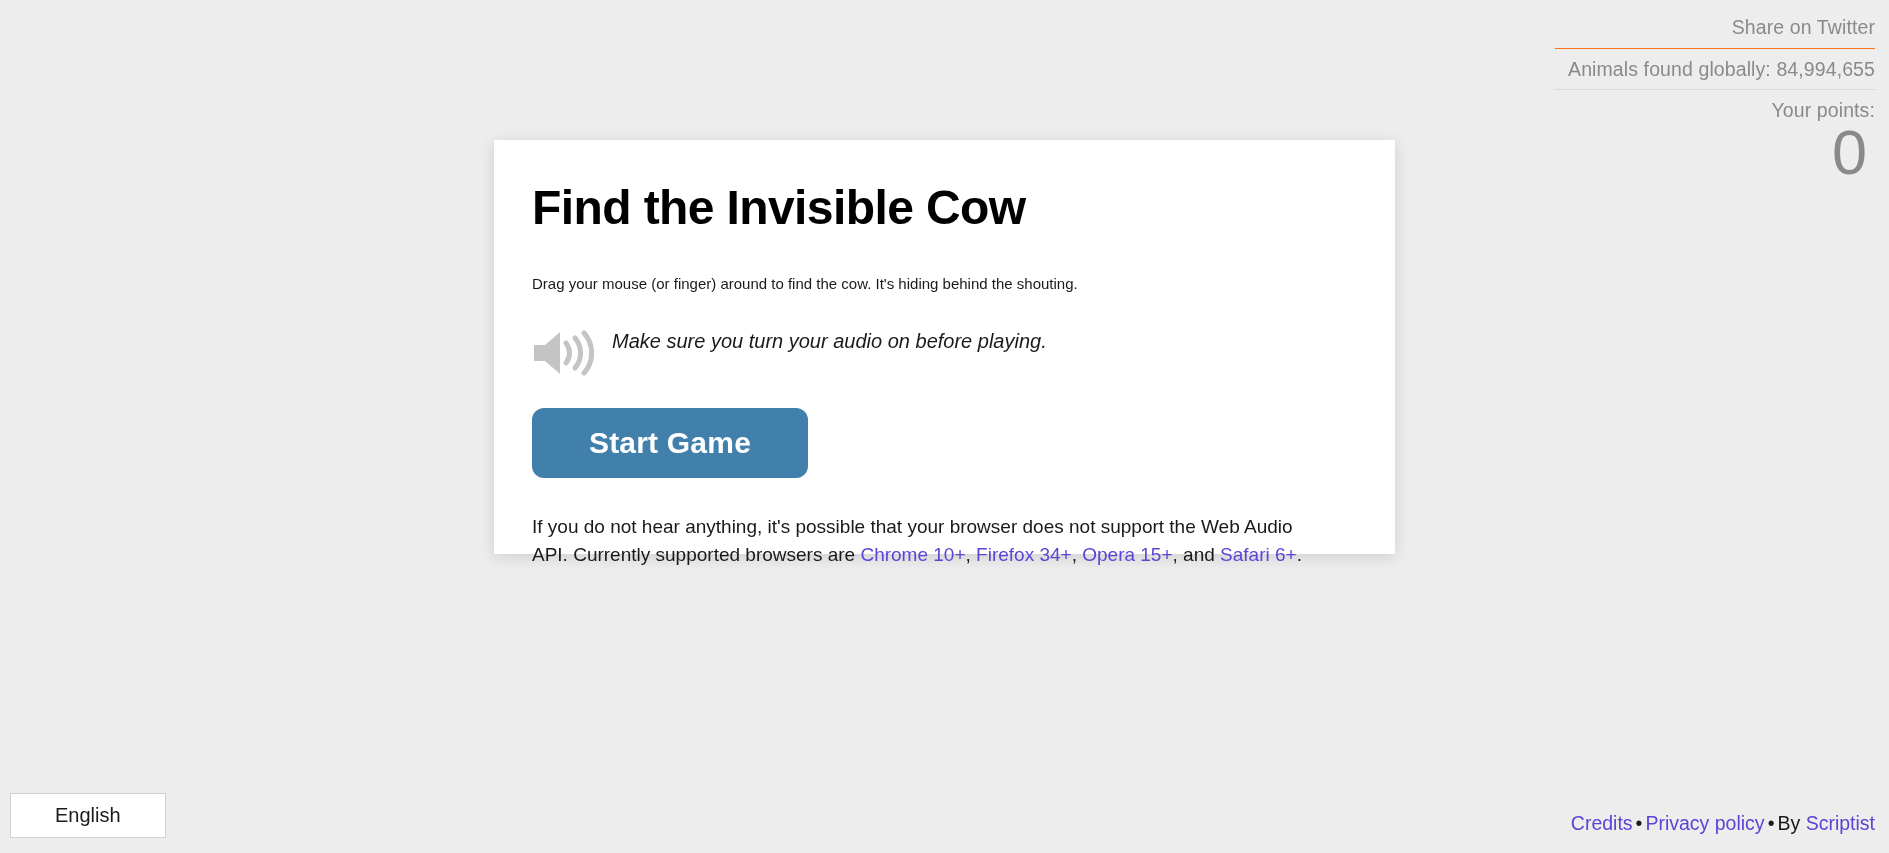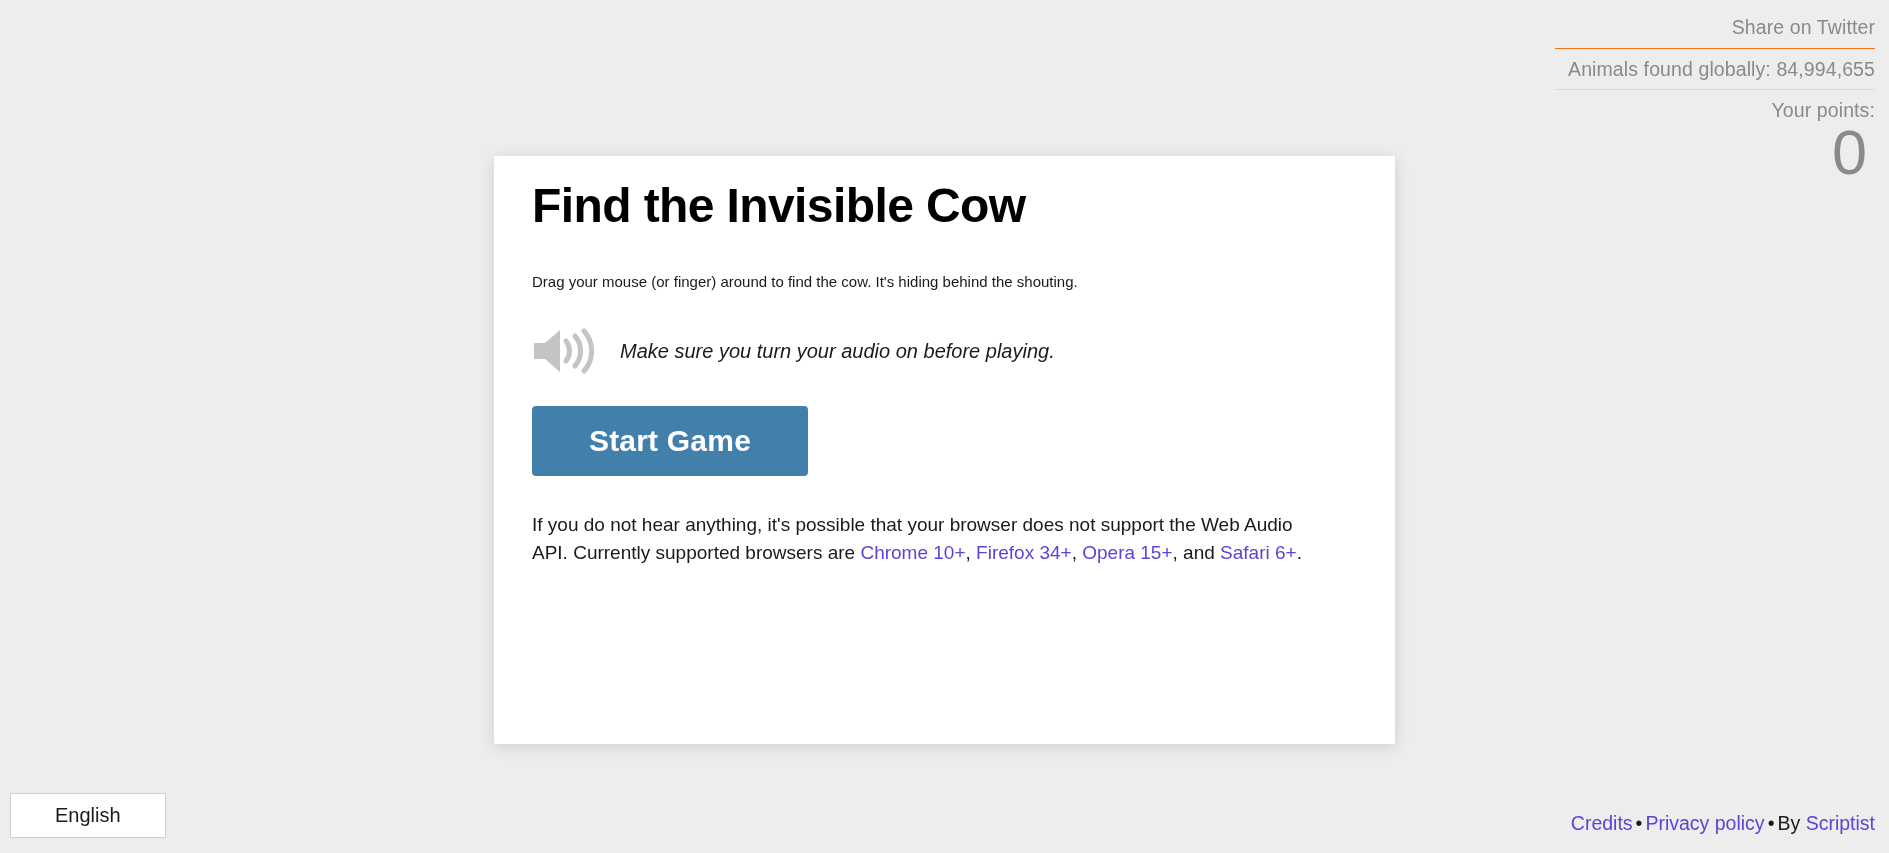--- a/index.html
+++ b/index.html
@@ -52,63 +52,62 @@
   }
   #stat-twitter a {
     color: #8a8a8a;
     text-decoration: none;
   }
 
   
   #game-card {
     position: absolute;
     left: 494px;
-    top: 156px;
+    top: 140px;
     width: 901px;
-    height: 588px;
+    height: 414px;
     background: #ffffff;
     box-shadow: 0 3px 14px rgba(0,0,0,0.13);
-    padding: 24px 54px 0 38px;
+    padding: 42px 54px 0 38px;
   }
   #game-title {
     font-family: "Liberation Sans Narrow", "Liberation Sans", sans-serif;
     font-size: 48px;
     font-weight: bold;
     letter-spacing: -0.6px;
     margin: 0 0 0 0;
     padding: 0;
     color: #000;
     line-height: 1.1;
   }
   #game-instructions {
     font-size: 15px;
     line-height: 1.42;
     color: #1a1a1a;
     margin: 38px 0 0 0;
     max-width: 775px;
   }
   #audio-notice {
     display: flex;
-    align-items: center;
     margin-top: 36px;
-    gap: 26px;
+    gap: 18px;
   }
   #speaker-icon { flex: 0 0 auto; display: block; }
   #audio-notice-text {
     font-size: 20px;
     font-style: italic;
     color: #1a1a1a;
   }
   #start-game-button {
     display: block;
     margin-top: 32px;
     background: #4180ab;
     color: #ffffff;
     border: none;
-    border-radius: 4px;
+    border-radius: 12px;
     font-family: "Liberation Sans", sans-serif;
     font-size: 30px;
     font-weight: bold;
     padding: 18px 28px;
     min-width: 276px;
     text-align: center;
     cursor: pointer;
     letter-spacing: 0.2px;
   }
   #browser-support {

